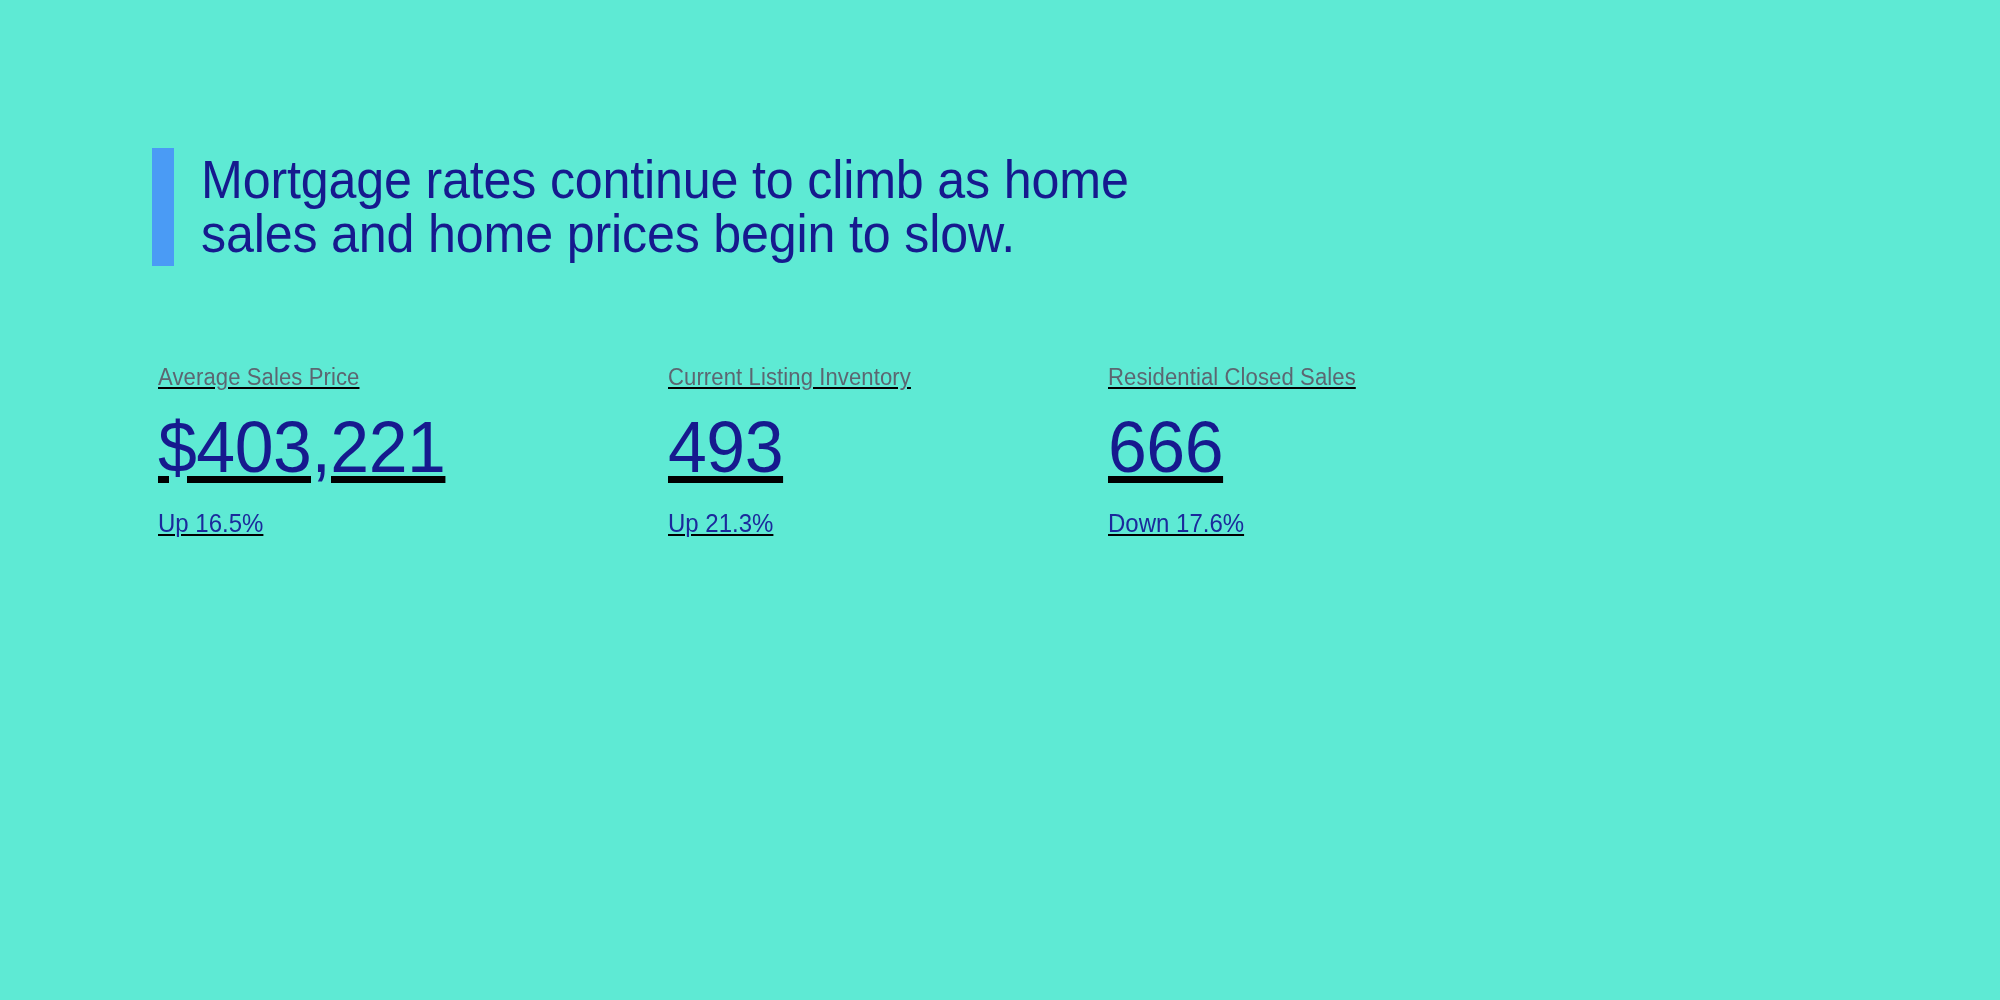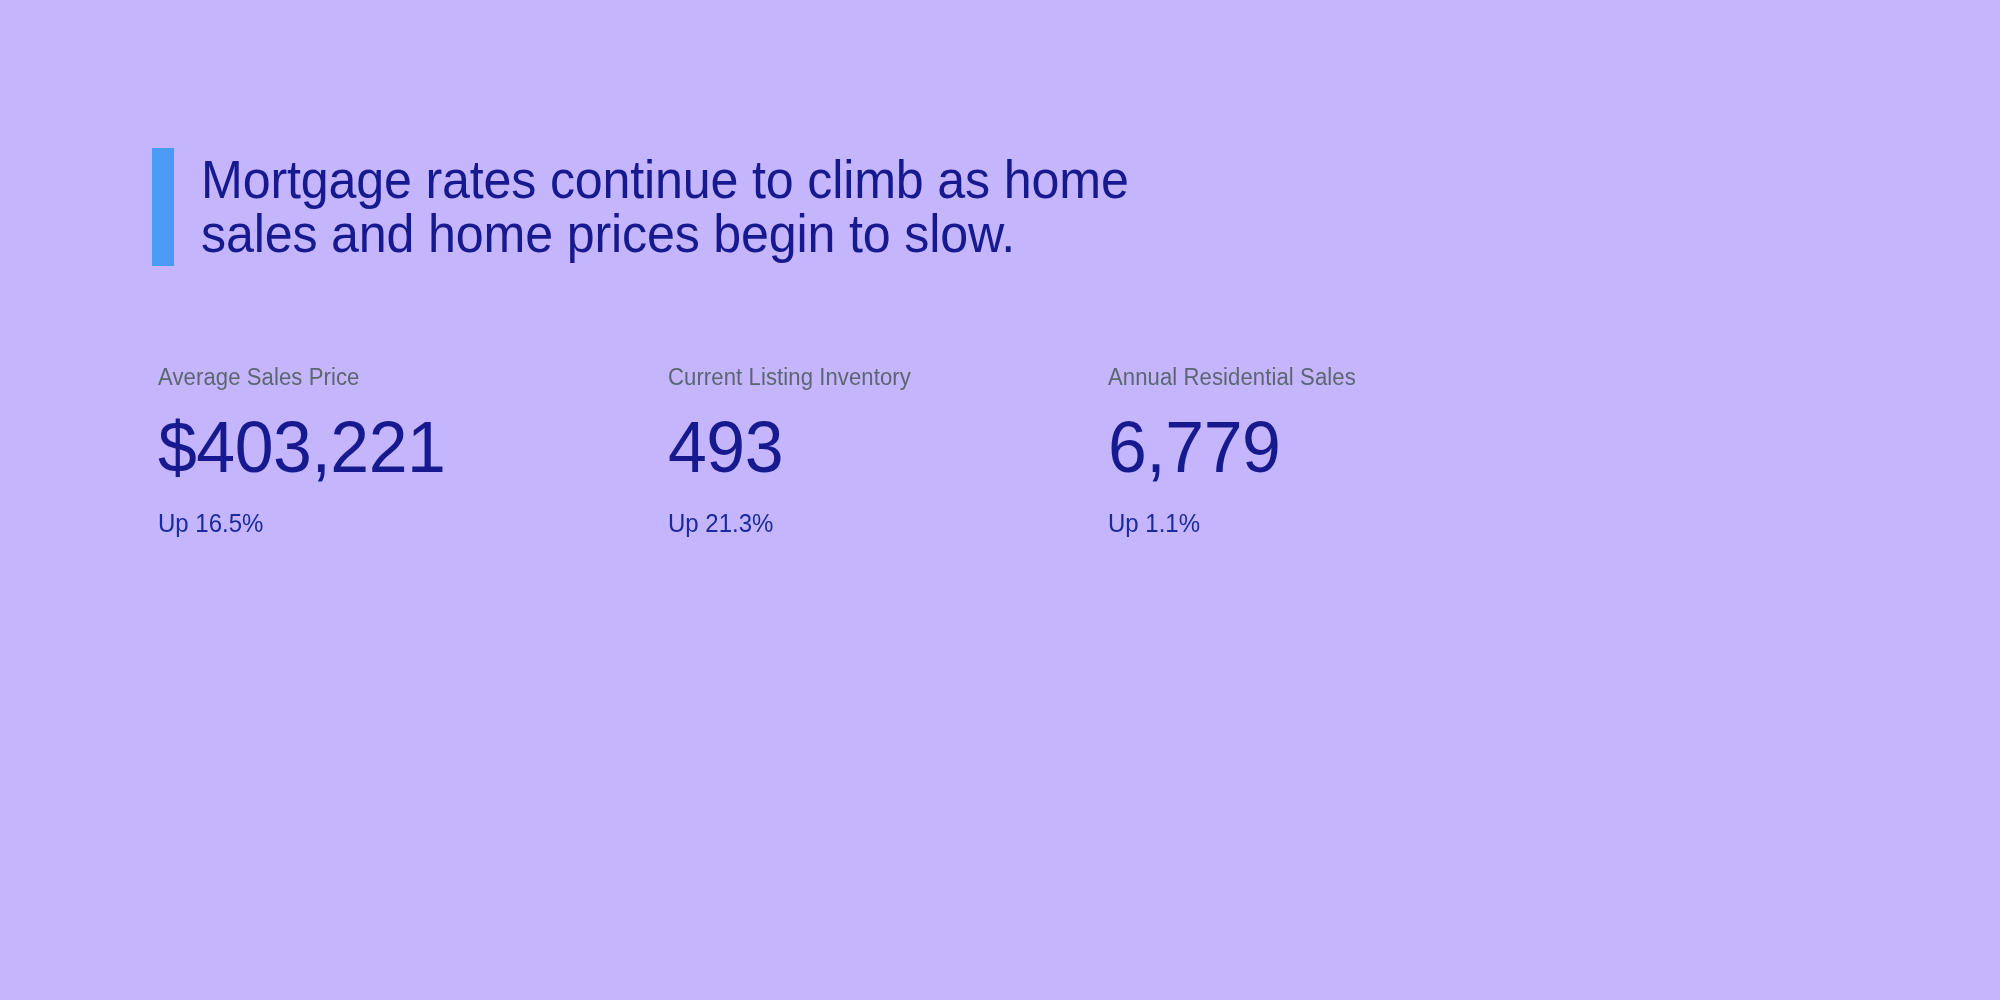--- a/index.html
+++ b/index.html
@@ -14,21 +14,21 @@
     overflow: hidden;
     position: relative;
   }
 
   .board {
     position: absolute;
     left: 0;
     top: 0;
     width: 2000px;
     height: 1000px;
-    background: #c4b5fd;
+    background: #5eead4;
   }
 
   
   .headline-wrap {
     position: absolute;
     left: 152px;
     top: 148px;
     display: flex;
     align-items: stretch;
   }
@@ -58,20 +58,21 @@
     left: 158px;
     top: 366px;
     width: 1500px;
     display: grid;
     grid-template-columns: 510px 440px 440px;
     grid-template-rows: auto auto;
     row-gap: 100px;
   }
   .stat {
     position: relative;
+    text-decoration: underline;
   }
   .stat-label {
     color: #5c6671;
     font-size: 23px;
     font-weight: 400;
     letter-spacing: 0.1px;
     line-height: 1;
     white-space: nowrap;
     transform: scaleX(0.96);
     transform-origin: left center;
@@ -118,21 +119,21 @@
     </div>
 
     <div class="stat">
       <div class="stat-label">Current Listing Inventory</div>
       <div class="stat-value">493</div>
       <div class="stat-change">Up 21.3%</div>
     </div>
 
 
 
+    <div class="stat">
+      <div class="stat-label">Residential Closed Sales</div>
+      <div class="stat-value">666</div>
+      <div class="stat-change">Down 17.6%</div>
+    </div>
 
-    <div class="stat">
-      <div class="stat-label">Annual Residential Sales</div>
-      <div class="stat-value">6,779</div>
-      <div class="stat-change">Up 1.1%</div>
-    </div>
 
   </div>
 </div>
 
 </body></html>

